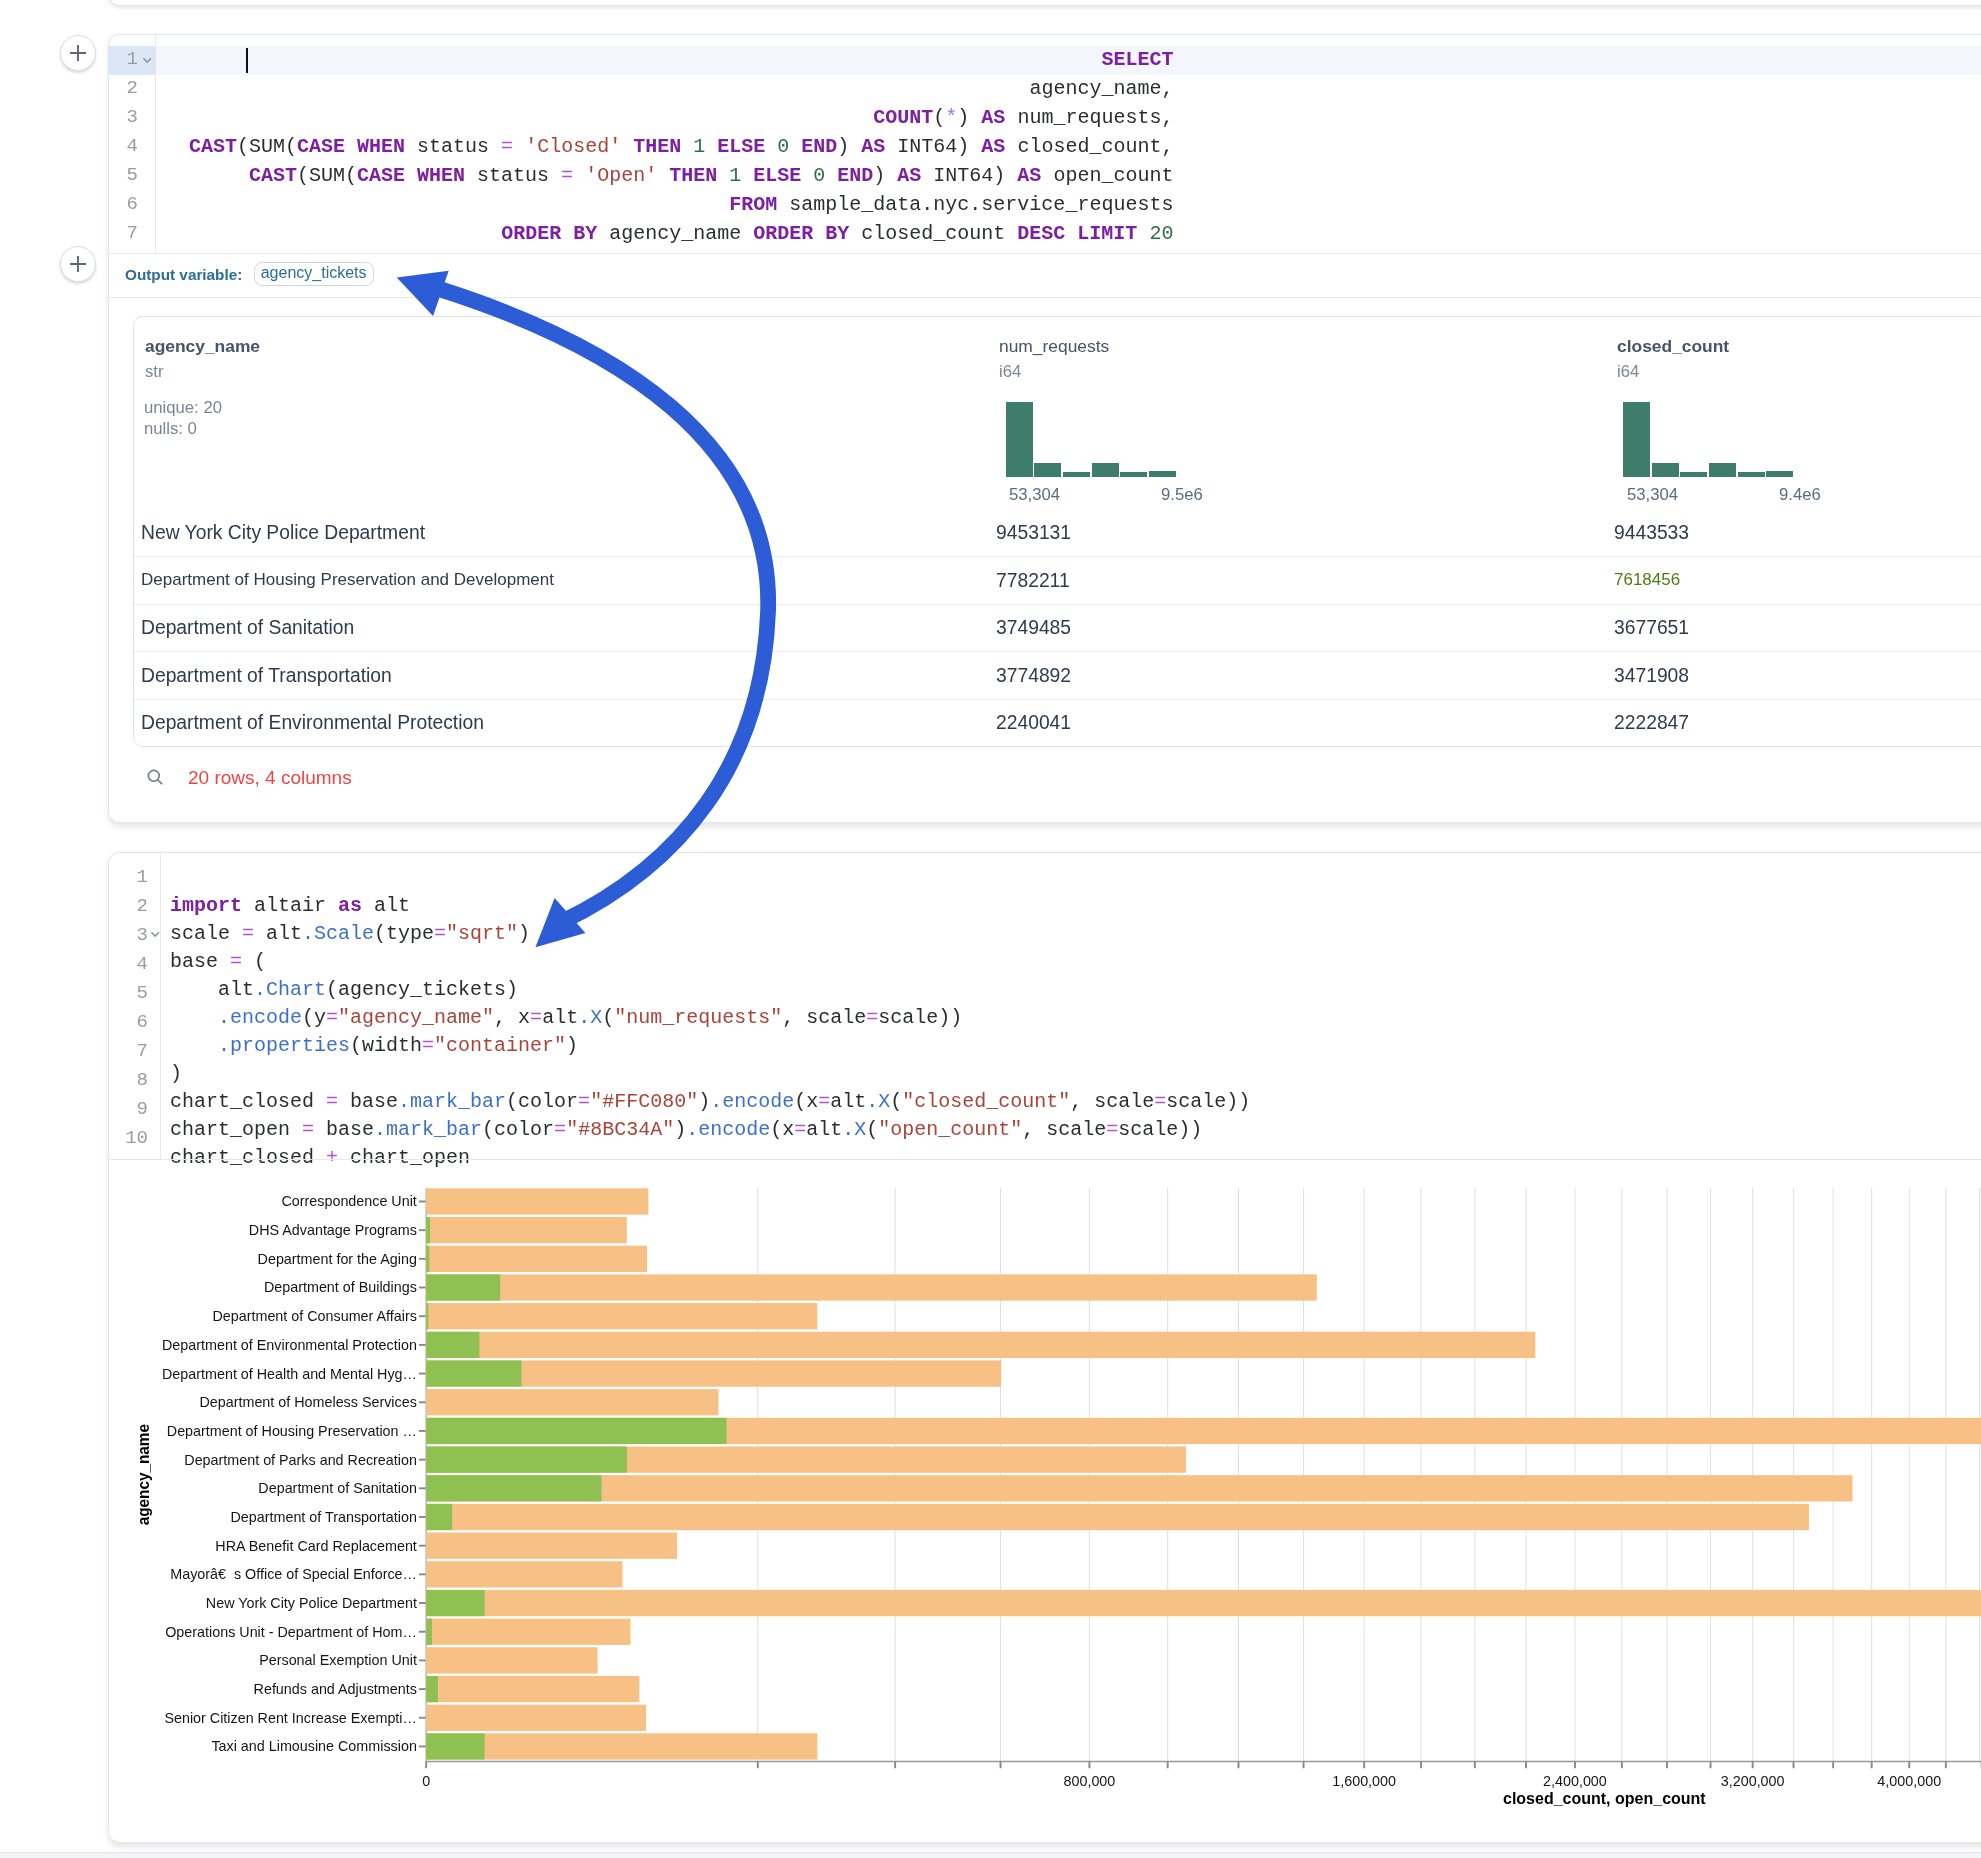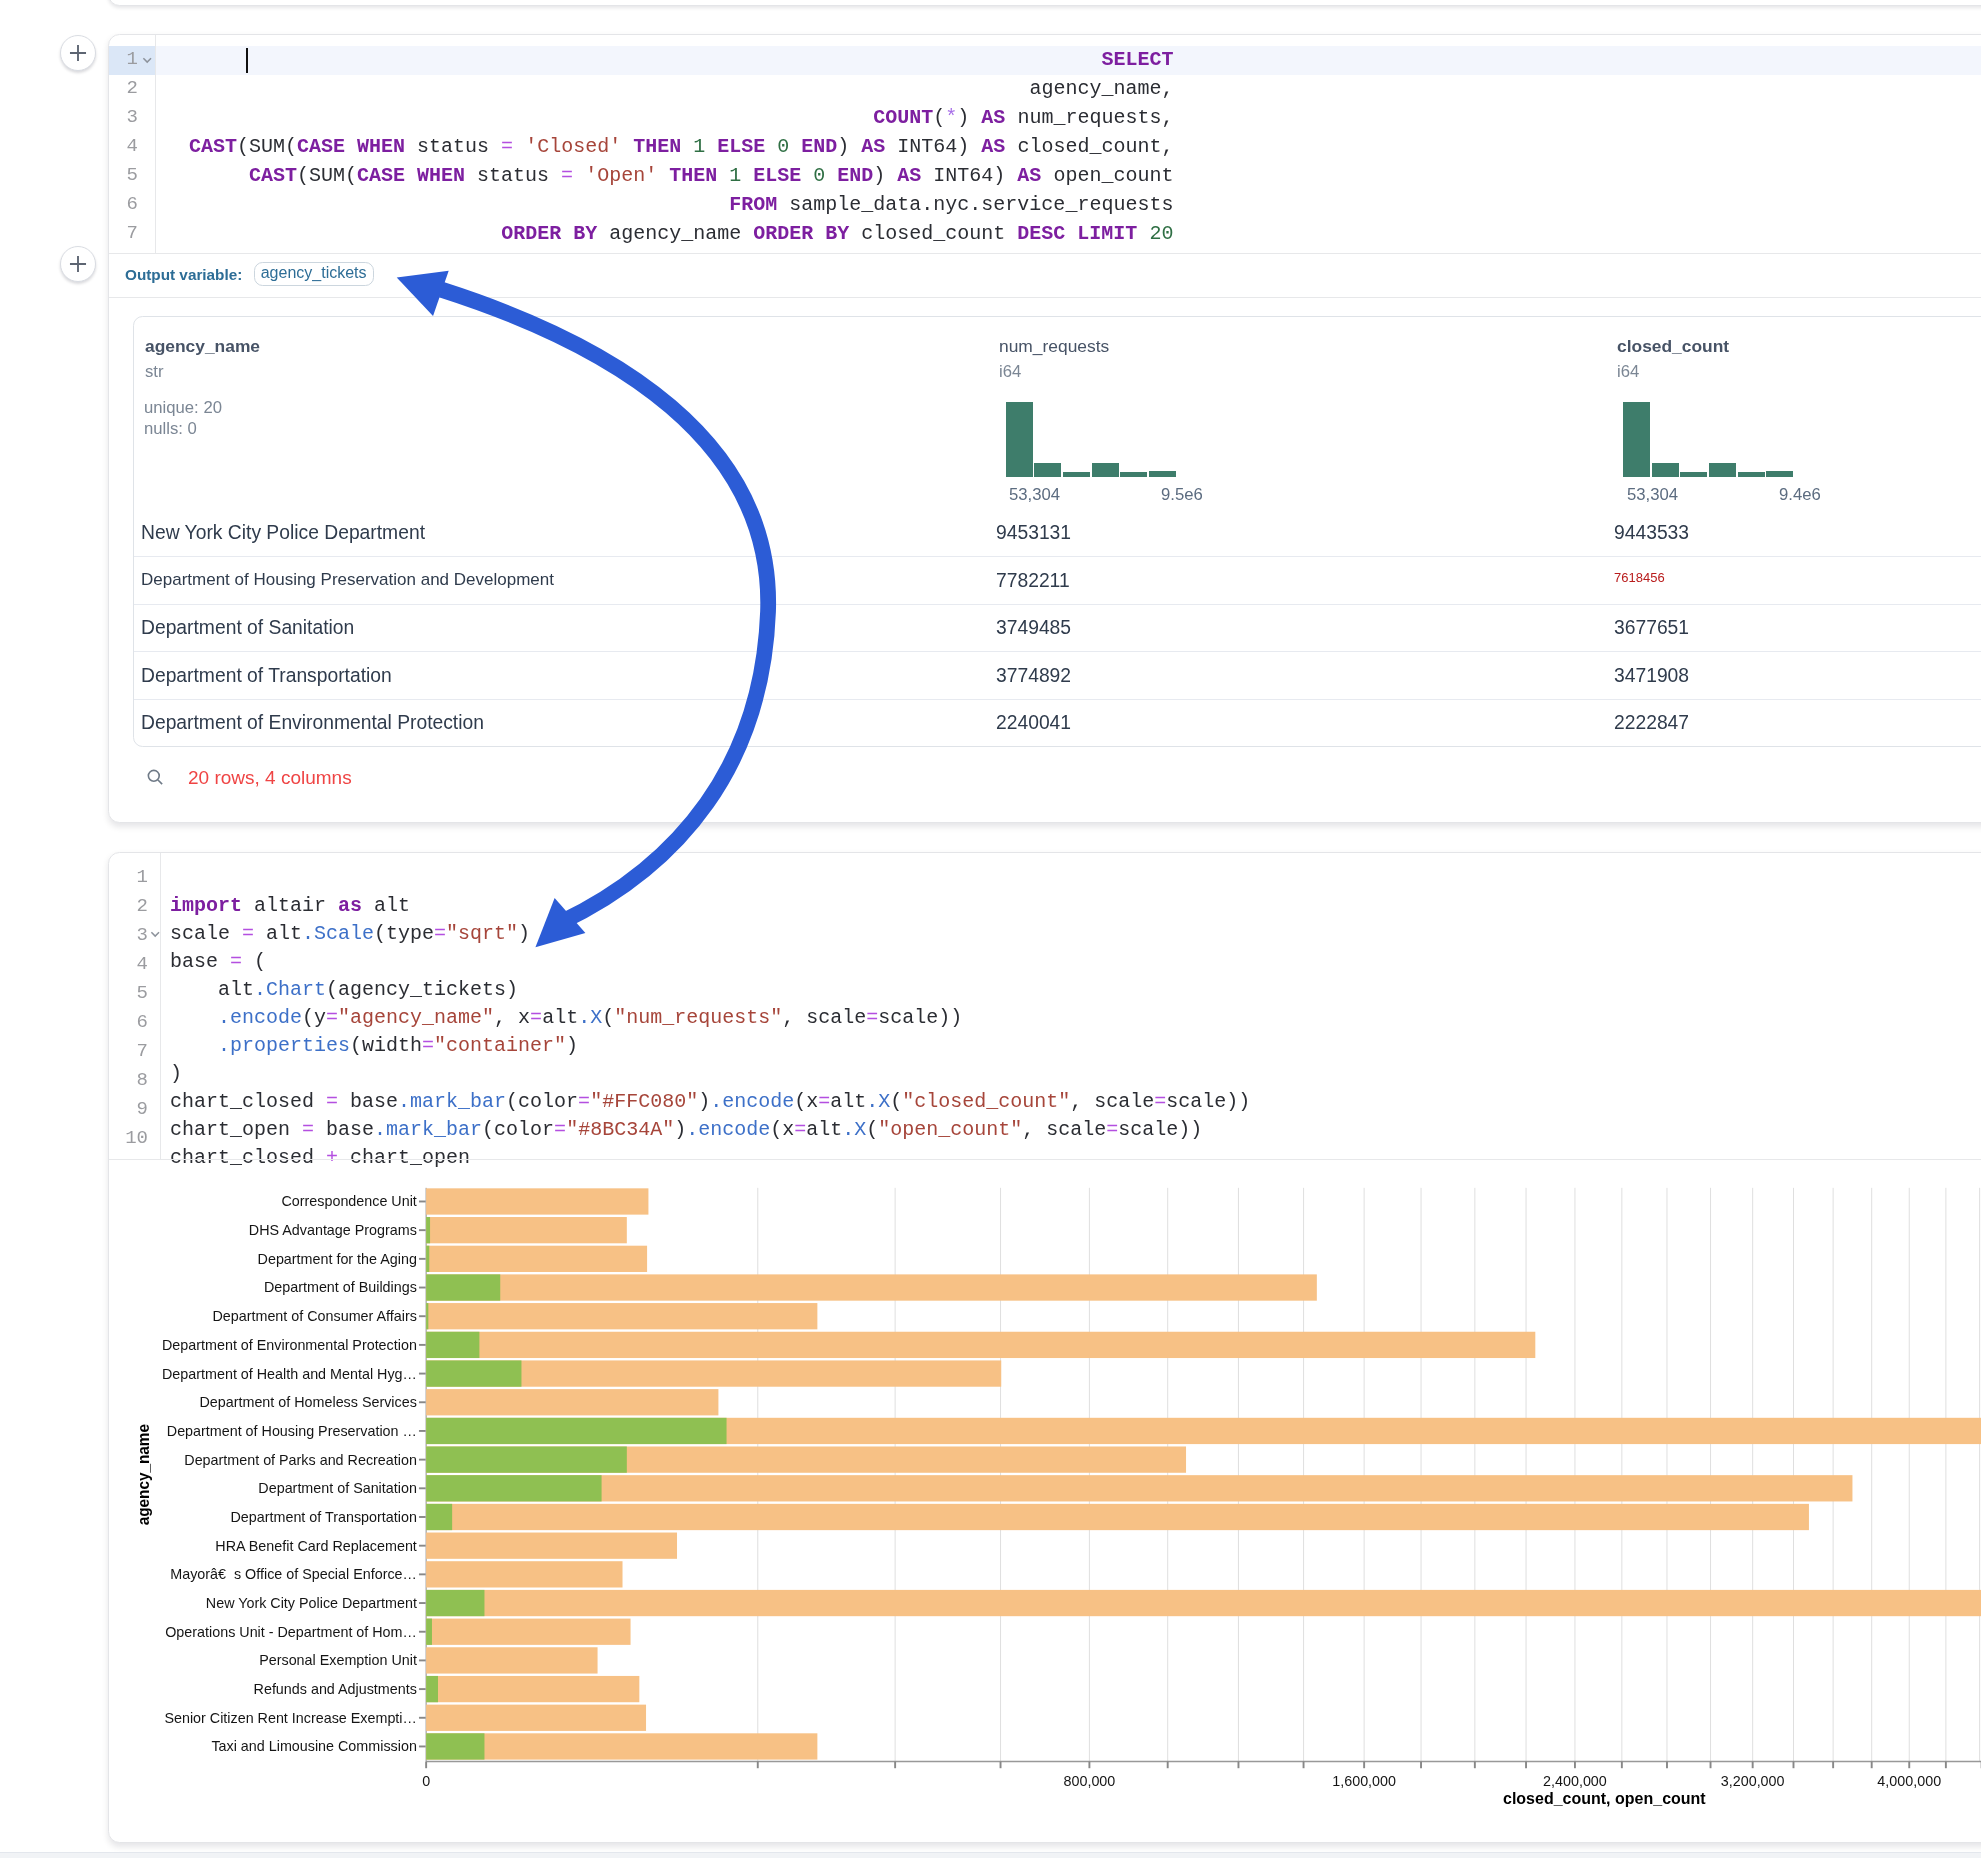--- a/index.html
+++ b/index.html
@@ -89,21 +89,21 @@
     <div style="position:absolute;left:1009px;top:485px;font-size:16.7px;color:#5c6c80;">53,304</div>
     <div style="position:absolute;left:1161px;top:485px;font-size:16.7px;color:#5c6c80;">9.5e6</div>
     <div style="position:absolute;left:1627px;top:485px;font-size:16.7px;color:#5c6c80;">53,304</div>
     <div style="position:absolute;left:1779px;top:485px;font-size:16.7px;color:#5c6c80;">9.4e6</div>
     <div style="position:absolute;left:141px;top:522px;font-size:19.3px;color:#2f3b4c;">New York City Police Department</div>
     <div style="position:absolute;left:996px;top:522px;font-size:19.3px;color:#2f3b4c;">9453131</div>
     <div style="position:absolute;left:1614px;top:522px;font-size:19.3px;color:#2f3b4c;">9443533</div>
     <div style="position:absolute;left:134px;right:-29px;top:556px;height:1px;background:#e7eaf0;"></div>
     <div style="position:absolute;left:141px;top:570px;font-size:17px;color:#2f3b4c;">Department of Housing Preservation and Development</div>
     <div style="position:absolute;left:996px;top:570px;font-size:19.3px;color:#2f3b4c;">7782211</div>
-    <div style="position:absolute;left:1614px;top:570px;font-size:13px;color:#b91c1c;">7618456</div>
+    <div style="position:absolute;left:1614px;top:570px;font-size:17px;color:#4d7c0f;">7618456</div>
     <div style="position:absolute;left:134px;right:-29px;top:604px;height:1px;background:#e7eaf0;"></div>
     <div style="position:absolute;left:141px;top:617px;font-size:19.3px;color:#2f3b4c;">Department of Sanitation</div>
     <div style="position:absolute;left:996px;top:617px;font-size:19.3px;color:#2f3b4c;">3749485</div>
     <div style="position:absolute;left:1614px;top:617px;font-size:19.3px;color:#2f3b4c;">3677651</div>
     <div style="position:absolute;left:134px;right:-29px;top:651px;height:1px;background:#e7eaf0;"></div>
     <div style="position:absolute;left:141px;top:665px;font-size:19.3px;color:#2f3b4c;">Department of Transportation</div>
     <div style="position:absolute;left:996px;top:665px;font-size:19.3px;color:#2f3b4c;">3774892</div>
     <div style="position:absolute;left:1614px;top:665px;font-size:19.3px;color:#2f3b4c;">3471908</div>
     <div style="position:absolute;left:134px;right:-29px;top:699px;height:1px;background:#e7eaf0;"></div>
     <div style="position:absolute;left:141px;top:712px;font-size:19.3px;color:#2f3b4c;">Department of Environmental Protection</div>

